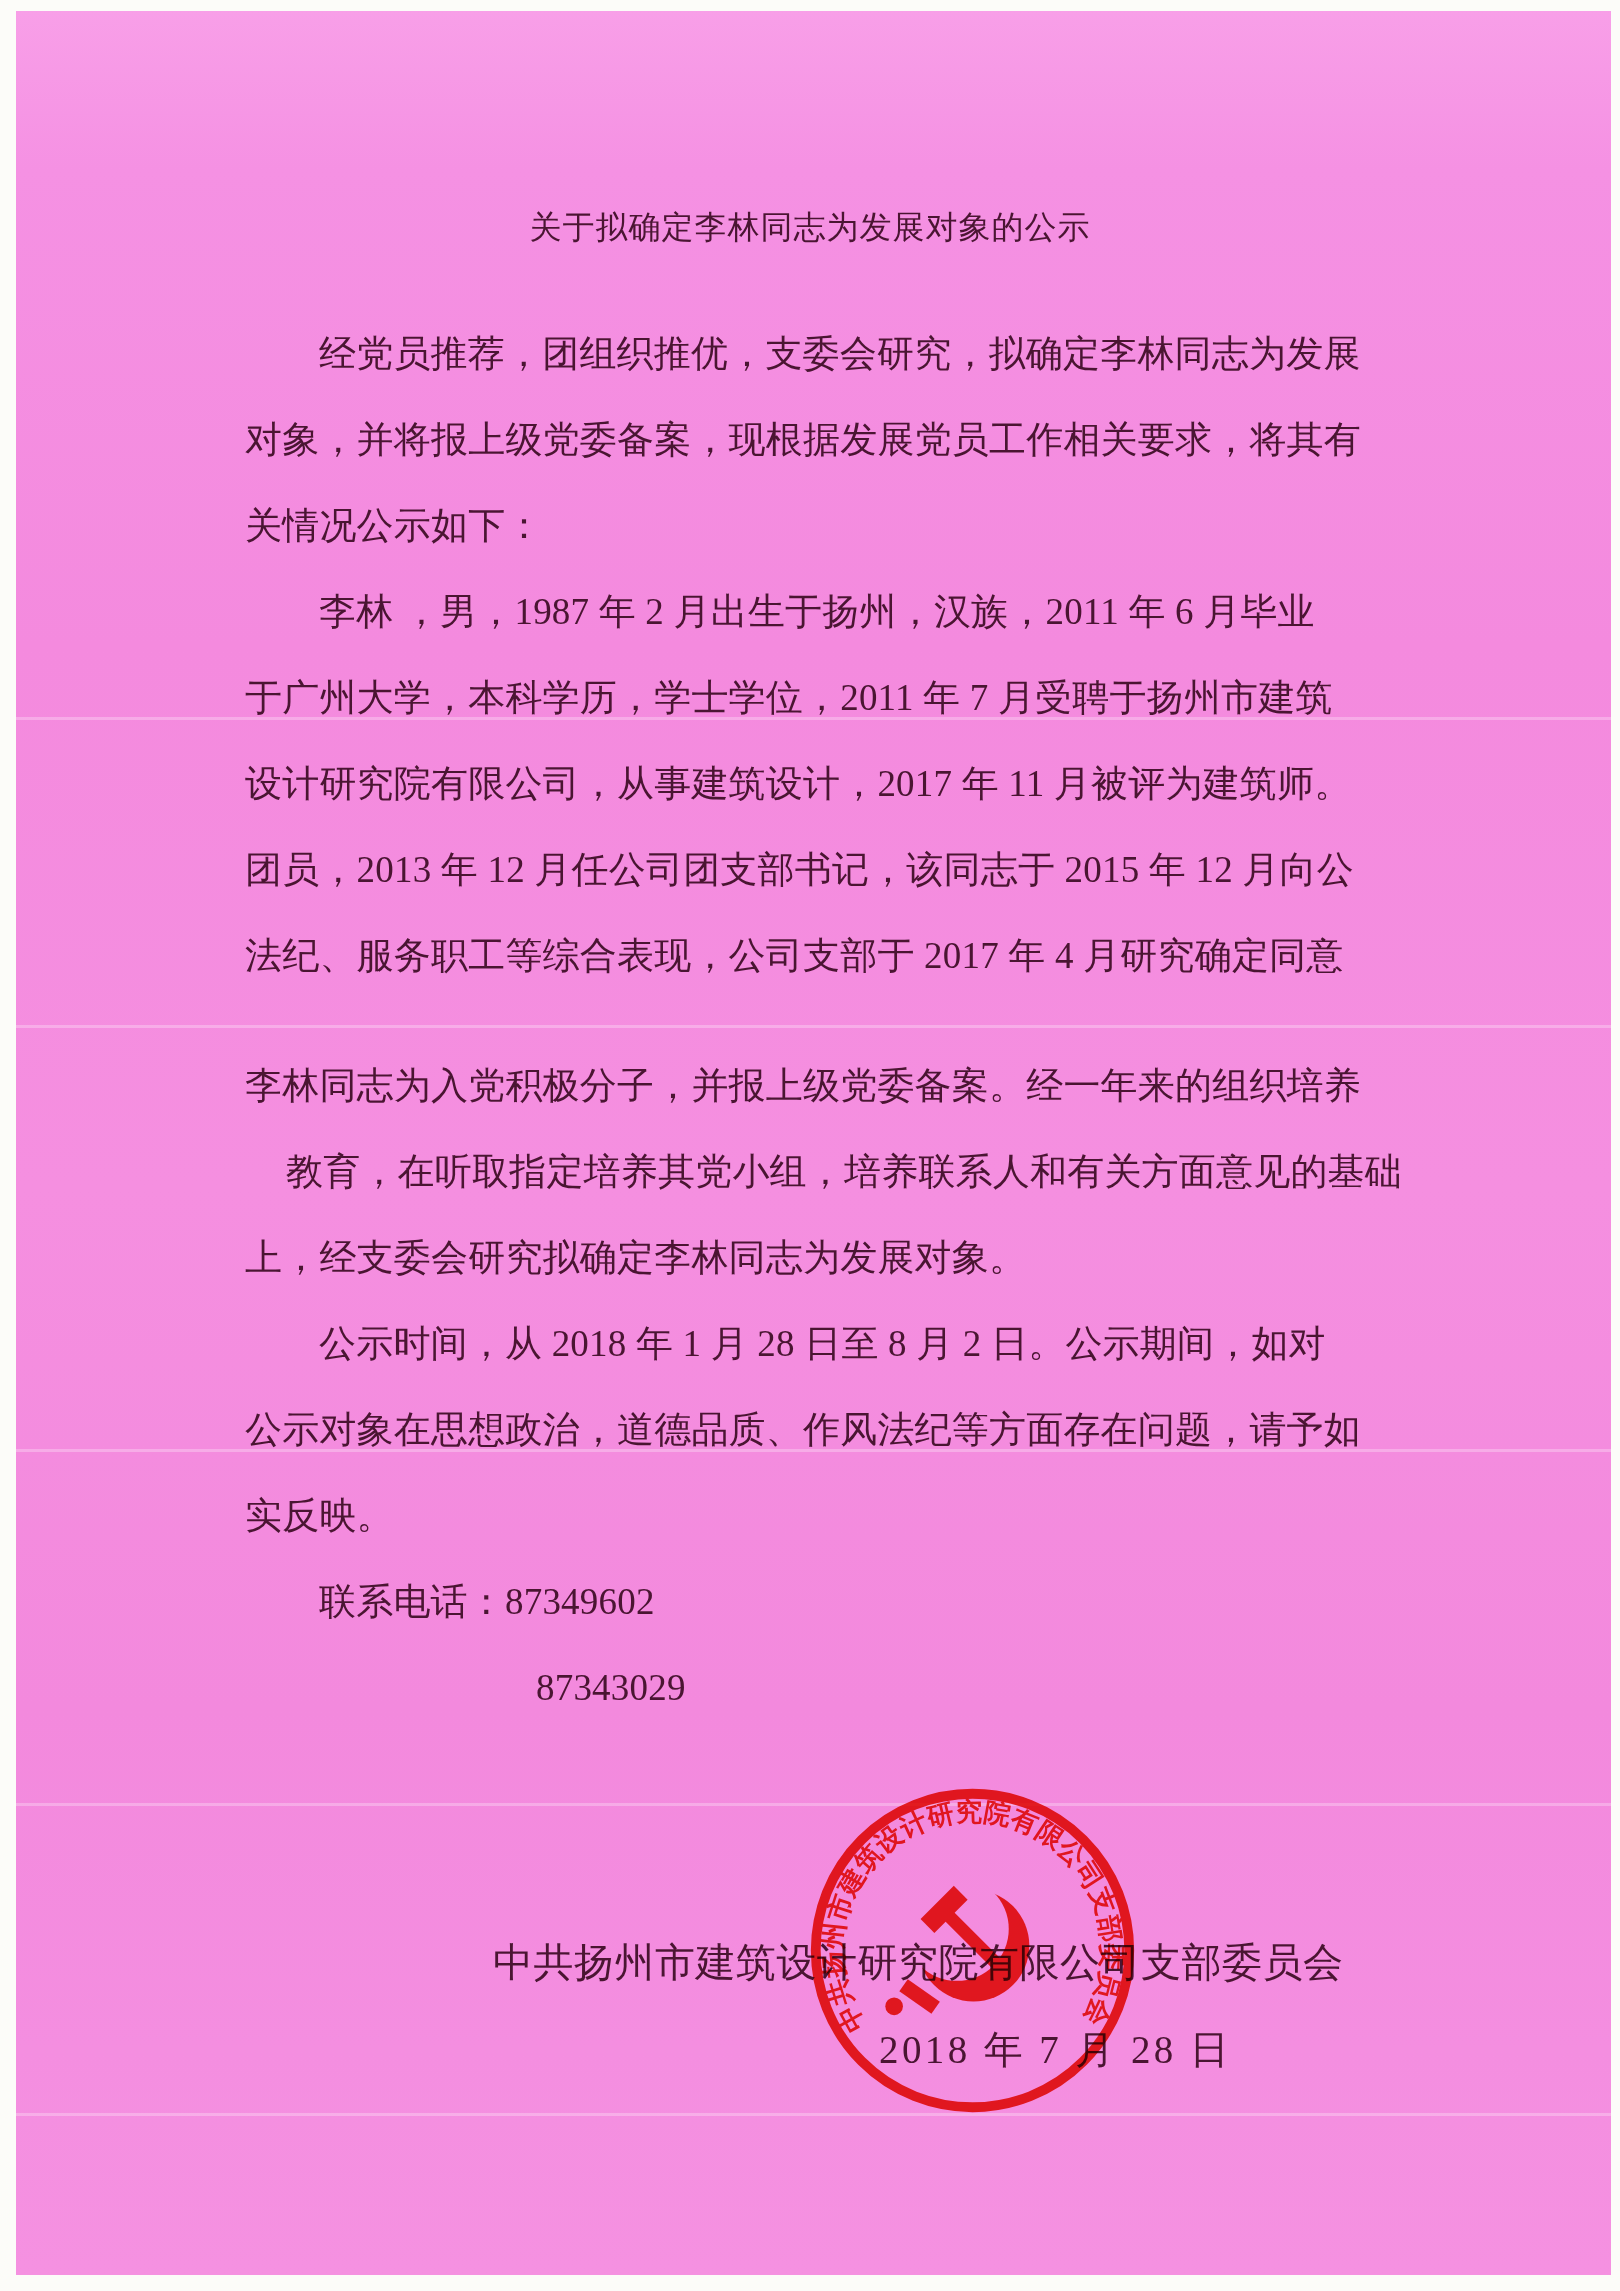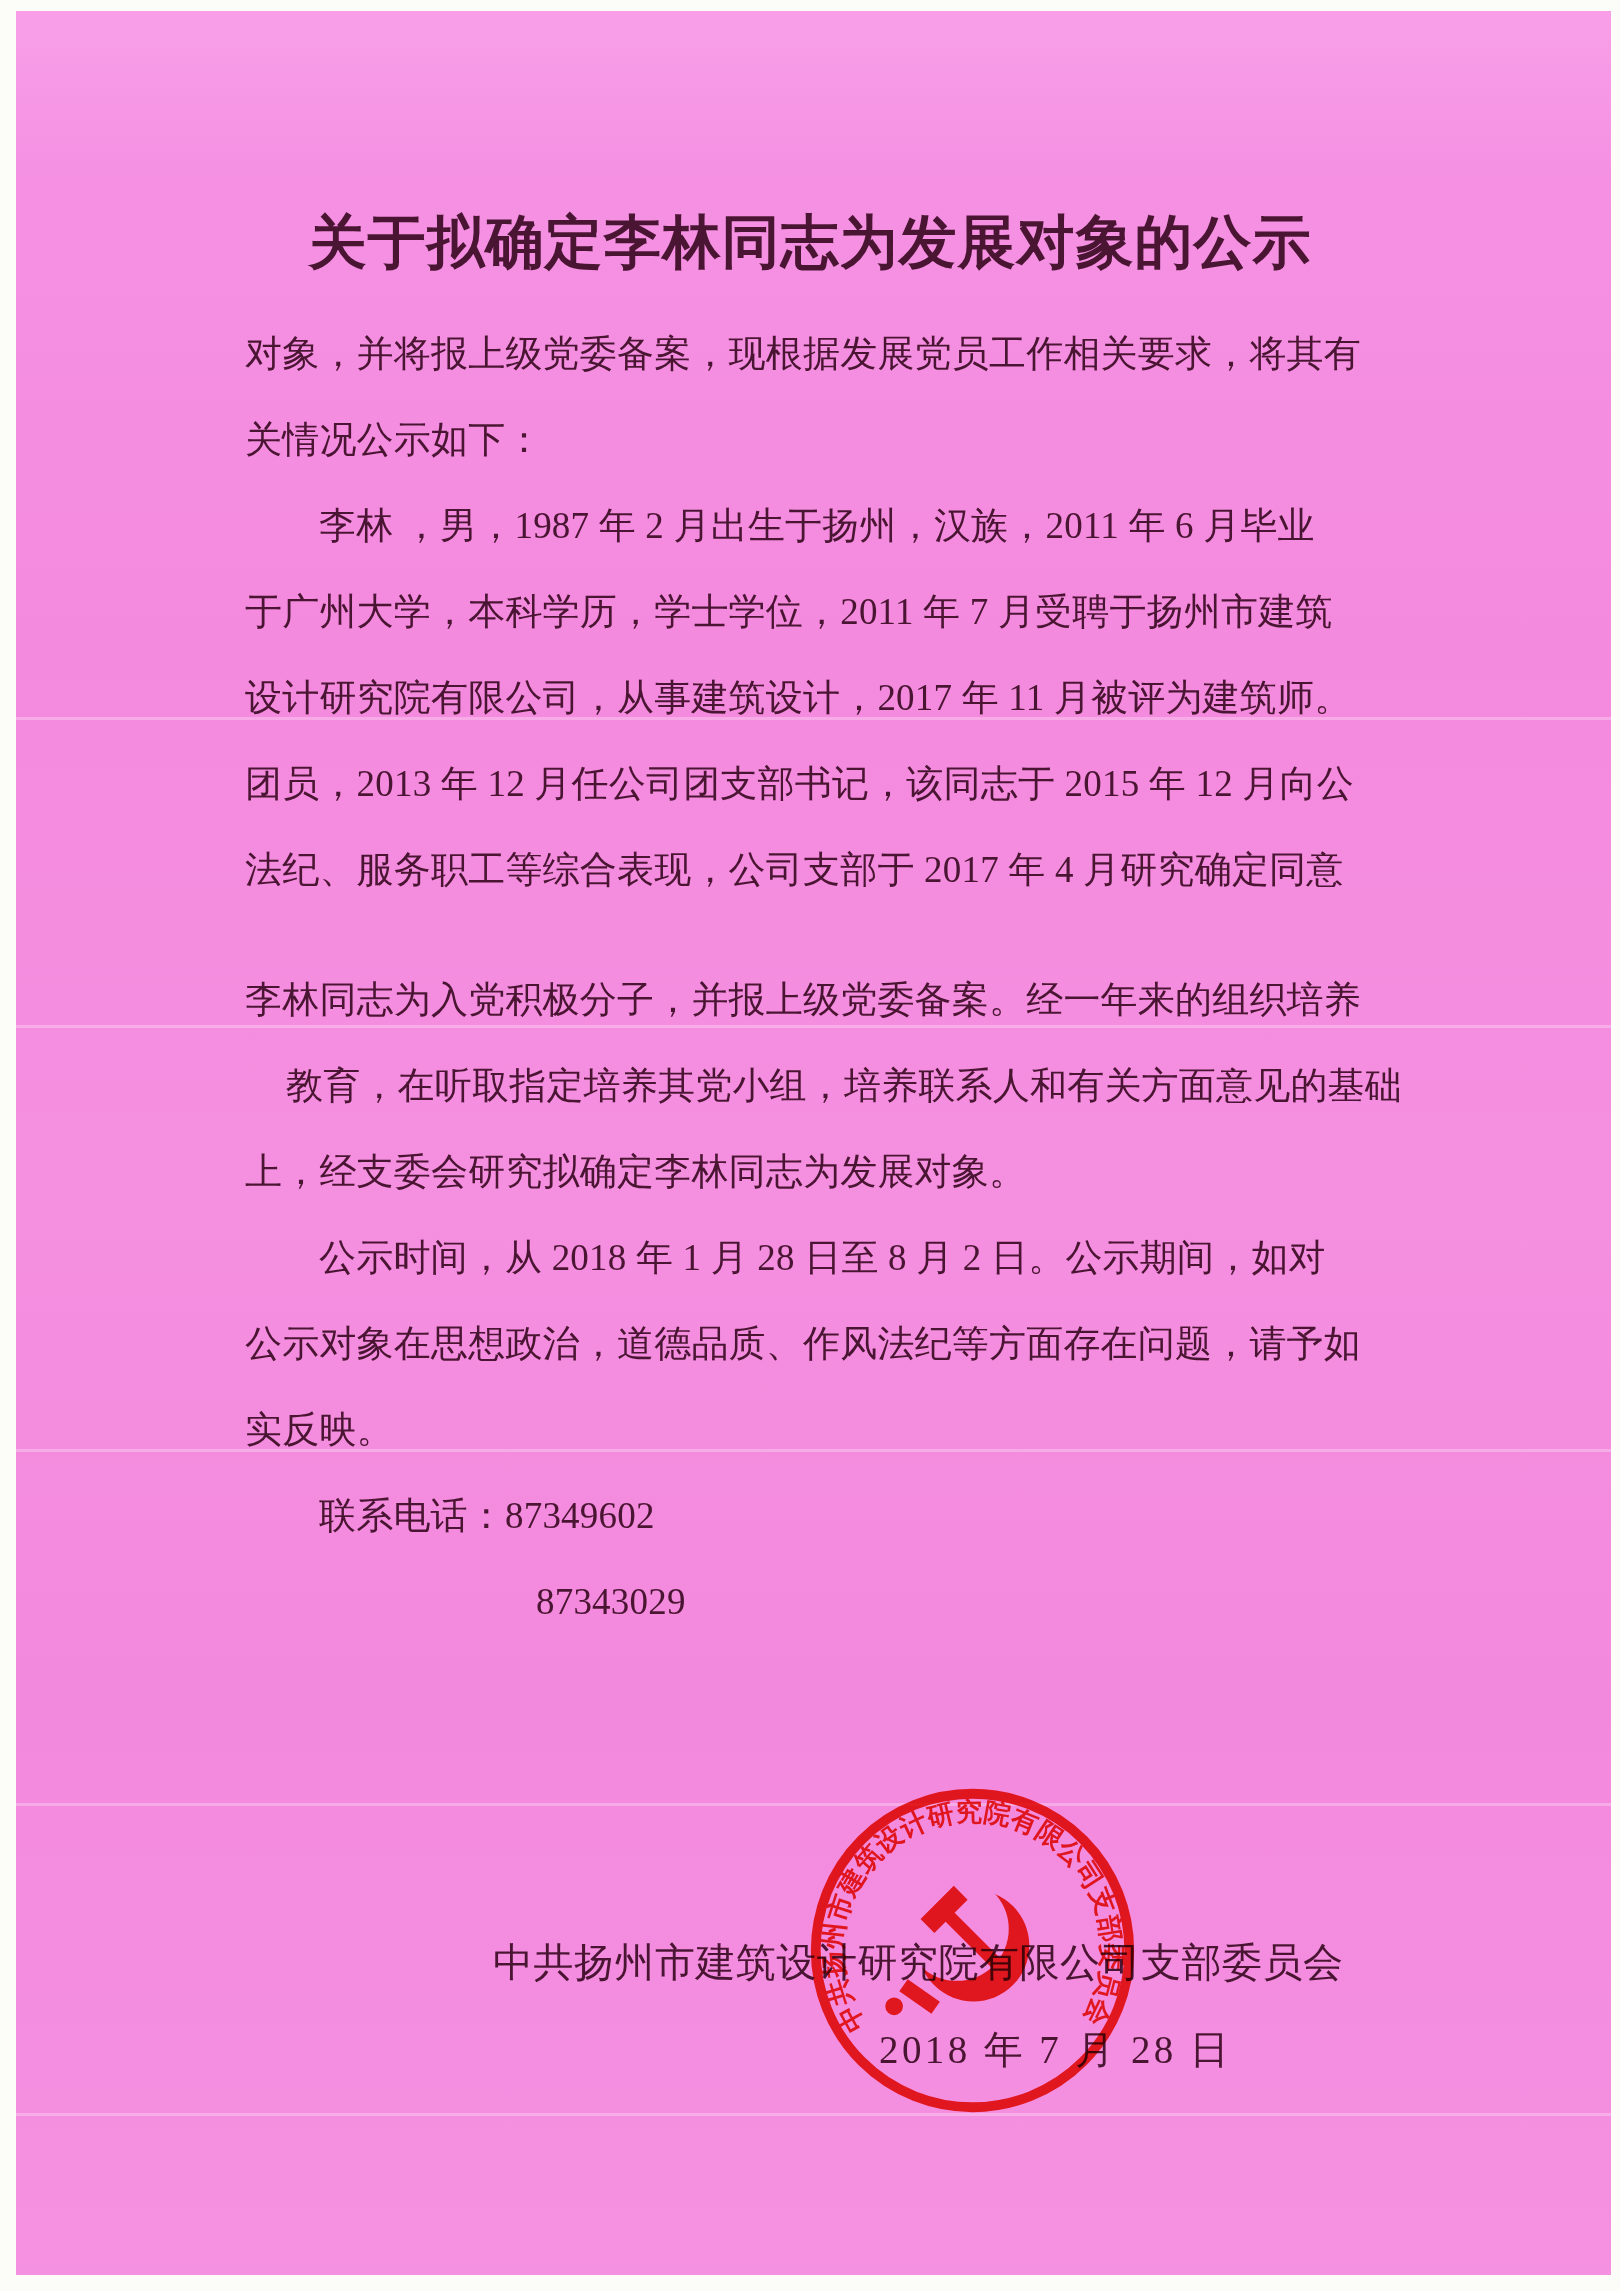--- a/index.html
+++ b/index.html
@@ -17,21 +17,21 @@
       #f389dd 75%, #f48ee0 90%, #f591e1 100%);
   }
   .streak{
     position:absolute;left:15.7px;right:8.8px;height:2.9px;
     background:rgba(255,255,255,.28);
   }
   .ink{color:var(--ink,#4a1532);filter:blur(0.3px);}
   .doc-title{
     position:absolute;left:0;right:0;top:208px;
     text-align:center;
-    font-size:58px;font-weight:700;line-height:1.2;
+    font-size:32px;font-weight:400;line-height:1.2;
     letter-spacing:1px;
   }
   .body-lines{
     position:absolute;left:245px;top:331px;width:1157px;
     font-size:37px;line-height:1.25;font-weight:400;
   }
   .body-line{
     height:86px;
     letter-spacing:0.2px;
     white-space:pre;
@@ -63,20 +63,21 @@
 
   <div class="streak" style="top:717px"></div>
   <div class="streak" style="top:1025px"></div>
   <div class="streak" style="top:1449px"></div>
   <div class="streak" style="top:1803px"></div>
   <div class="streak" style="top:2113px"></div>
 
   <div class="doc-title ink">关于拟确定李林同志为发展对象的公示</div>
 
   <div class="body-lines ink">
+      <div class="body-line" style="padding-left: 74px;">经党员推荐，团组织推优，支委会研究，拟确定李林同志为发展</div>
       <div class="body-line" style="padding-left: 0px;">对象，并将报上级党委备案，现根据发展党员工作相关要求，将其有</div>
       <div class="body-line" style="padding-left: 0px;">关情况公示如下：</div>
       <div class="body-line" style="padding-left: 74px;">李林 ，男，1987 年 2 月出生于扬州，汉族，2011 年 6 月毕业</div>
       <div class="body-line" style="padding-left: 0px;">于广州大学，本科学历，学士学位，2011 年 7 月受聘于扬州市建筑</div>
       <div class="body-line" style="padding-left: 0px;">设计研究院有限公司，从事建筑设计，2017 年 11 月被评为建筑师。</div>
       <div class="body-line" style="padding-left: 0px;">团员，2013 年 12 月任公司团支部书记，该同志于 2015 年 12 月向公</div>
       <div class="body-line" style="padding-left: 0px;">法纪、服务职工等综合表现，公司支部于 2017 年 4 月研究确定同意</div>
       <div class="body-line" style="padding-left: 0px; margin-top: 44px;">李林同志为入党积极分子，并报上级党委备案。经一年来的组织培养</div>
       <div class="body-line" style="padding-left: 0px; text-align: right;">教育，在听取指定培养其党小组，培养联系人和有关方面意见的基础</div>
       <div class="body-line" style="padding-left: 0px;">上，经支委会研究拟确定李林同志为发展对象。</div>

